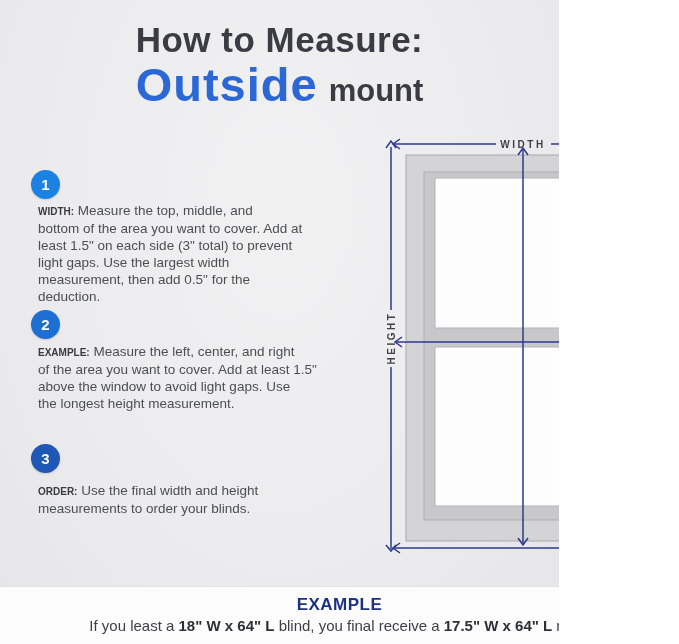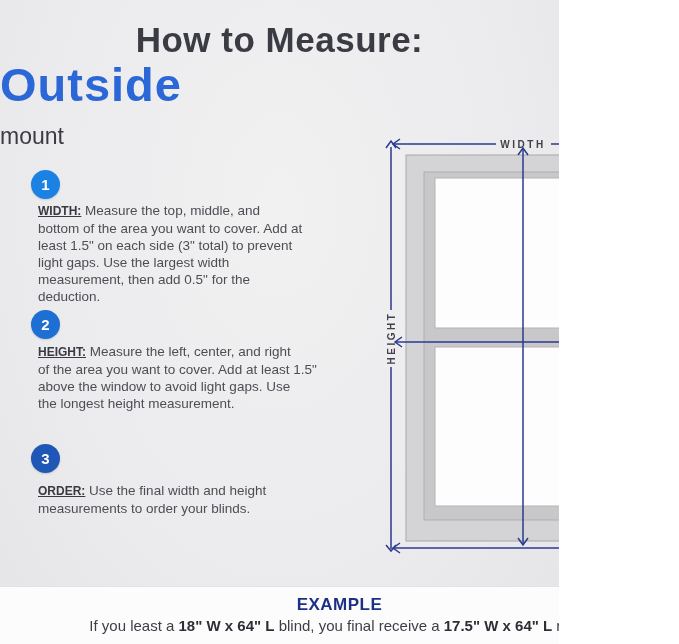--- a/index.html
+++ b/index.html
@@ -6,42 +6,42 @@
   .page{
     position:relative;
     width:559px;height:644px;
     overflow:hidden;
     background:radial-gradient(ellipse at 50% 32%, #f1f1f2 0%, #ebebed 62%, #e5e5e8 100%);
     font-family:"Liberation Sans",sans-serif;
   }
   
   .title-block{position:absolute;top:20px;left:0;right:0;text-align:center;}
   .title-line1{font-size:35px;font-weight:700;color:#3b3c43;letter-spacing:.5px;line-height:40px;}
-  .title-line2{display:flex;justify-content:center;align-items:baseline;gap:11px;margin-top:-3px;flex-direction:column;}
+  .title-line2{display:flex;justify-content:center;align-items:baseline;gap:11px;margin-top:-3px;}
   .title-highlight{font-size:47px;font-weight:800;color:#2b67d6;letter-spacing:1px;}
-  .title-suffix{font-size:23px;font-weight:400;color:#3b3c43;}
+  .title-suffix{font-size:31px;font-weight:700;color:#3b3c43;}
   
   .badge{
     position:absolute;left:31px;width:29px;height:29px;border-radius:50%;
     color:#fff;font-size:15px;font-weight:700;
     display:flex;align-items:center;justify-content:center;
     box-shadow:0 1px 2px rgba(0,0,0,.15);
   }
   .badge-1{top:170px}
   .badge-2{top:310px}
   .badge-3{top:444px}
   .step-text{
     position:absolute;left:38px;width:352px;
     font-size:13.5px;line-height:17px;color:#4d4e54;
     white-space:pre-line;
   }
   .step-text-1{top:202px}
   .step-text-2{top:343px}
   .step-text-3{top:482px}
-  .step-label{font-weight:700;color:#393a41;font-size:12px;text-decoration:underline;}
+  .step-label{font-weight:700;color:#393a41;font-size:10px;}
   
   .diagram{position:absolute;left:374px;top:128px;}
   
   .footer{
     position:absolute;top:586px;left:0;width:679px;height:58px;
     background:#fcfcfd;border-top:1px solid #e2e2e5;text-align:center;
   }
   .footer-heading{margin-top:8px;font-size:17px;font-weight:700;color:#1d3184;letter-spacing:.5px;}
   .footer-line{font-size:15px;color:#3e3f46;margin-top:2px;}
   .footer-line .bold{font-weight:700;color:#2e2f36;}
@@ -63,21 +63,21 @@
   <div class="badge badge-2" style="background: rgb(30, 111, 211);">2</div>
   <div class="badge badge-3" style="background: rgb(31, 87, 182);">3</div>
 
   <div class="step-text step-text-1"><span class="step-label">WIDTH:</span><span> Measure the top, middle, and
 bottom of the area you want to cover. Add at
 least 1.5" on each side (3" total) to prevent
 light gaps. Use the largest width
 measurement, then add 0.5" for the
 deduction.</span></div>
 
-  <div class="step-text step-text-2"><span class="step-label">HEIGHT:</span><span> Measure the left, center, and right
+  <div class="step-text step-text-2"><span class="step-label">EXAMPLE:</span><span> Measure the left, center, and right
 of the area you want to cover. Add at least 1.5"
 above the window to avoid light gaps. Use
 the longest height measurement.</span></div>
 
   <div class="step-text step-text-3"><span class="step-label">ORDER:</span><span> Use the final width and height
 measurements to order your blinds.</span></div>
 
   <svg class="diagram" width="302" height="434" viewBox="374 128 302 434" xmlns="http://www.w3.org/2000/svg">
 
     <rect x="406" y="155" width="233" height="386" fill="#d4d4d6" stroke="#a7a7ab" stroke-width="1"></rect>

